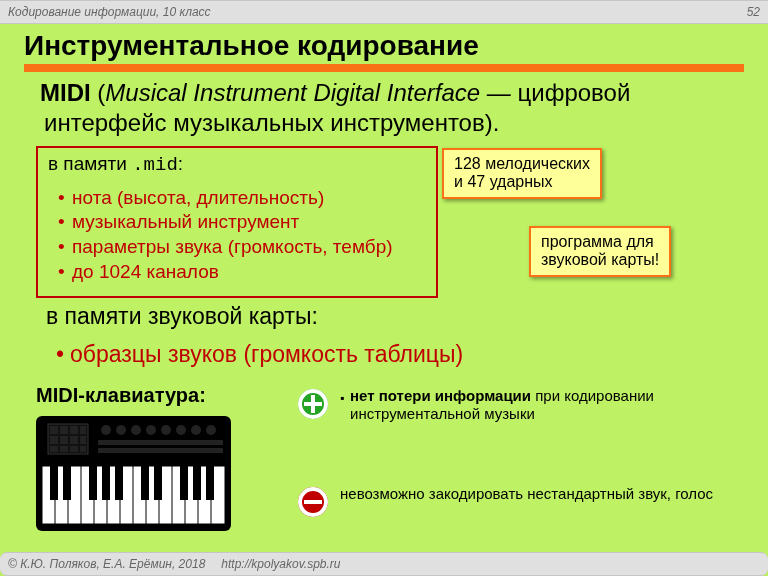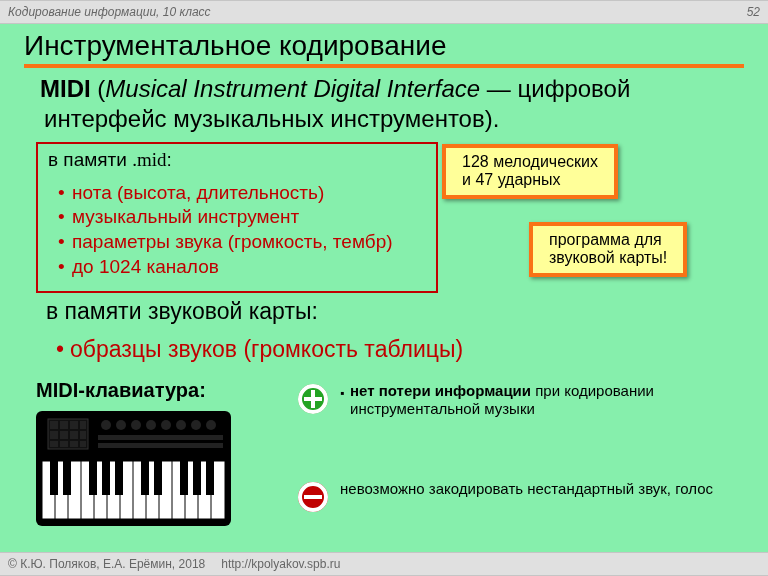--- a/index.html
+++ b/index.html
@@ -8,40 +8,40 @@
     width: 768px;
     height: 576px;
     background: #e8e8e8;
     font-family: Arial, Helvetica, sans-serif;
     overflow: hidden;
   }
   .slide {
     position: relative;
     width: 768px;
     height: 576px;
-    background: #86efac;
+    background: #bef264;
     box-sizing: border-box;
   }
   .header-band {
     height: 22px;
     background: #e0e0e0;
     border-top: 1px solid #c5c5c5;
     border-bottom: 1px solid #c5c5c5;
     padding: 0 8px;
     display: flex;
     justify-content: space-between;
     align-items: center;
     font-size: 12px;
     color: #666;
     font-style: italic;
   }
   .title {
     font-size: 28px;
-    font-weight: normal;
-    border-bottom: 4px solid #f97316;
+    font-weight: bold;
+    border-bottom: 8px solid #f97316;
     margin: 6px 24px 6px 24px;
     padding-bottom: 2px;
     color: #000;
   }
   .content {
     position: relative;
     padding: 0 28px 0 36px;
   }
   .midi-line {
     font-size: 24px;
@@ -52,21 +52,21 @@
   }
   .midi-line .abbr { font-weight: bold; }
   .midi-line .eng { font-style: italic; }
   .red-box {
     border: 2px solid #c00000;
     padding: 4px 10px 4px 10px;
     width: 378px;
     font-size: 19px;
     line-height: 1.3;
   }
-  .red-box .code { font-family: Liberation Serif, serif; margin-top: 46px; }
+  .red-box .code { font-family: Liberation Mono, monospace; margin-top: 46px; }
   .bullets { margin: 8px; padding: 0; list-style: none; }
   .bullets li {
     color: #c00000;
     padding-left: 16px;
     position: relative;
   }
   .bullets li::before {
     content: "•";
     position: absolute;
     left: 2px;
@@ -74,24 +74,24 @@
   }
   .below-box {
     font-size: 23px;
     line-height: 1.3;
     margin: 4px 0 0 10px;
   }
   .below-box .bullets li { color: #c00000; }
   .callout {
     position: absolute;
     background: #ffff99;
-    border: 4px solid #f97316;
+    border: 2px solid #f97316;
     box-shadow: 2px 2px 4px rgba(0,0,0,.4);
     font-size: 16px;
-    padding: 5px 16px;
+    padding: 5px 10px;
     line-height: 1.15;
   }
   .callout1 { top: 2px; left: 406px; }
   .callout2 { top: 80px; left: 493px; color:#000; }
   .midi-kb {
     font-size: 20px;
     font-weight: bold;
     margin: 14px 0 6px 0;
   }
   .cols {
@@ -140,24 +140,26 @@
   .adv-text li::before { content:"▪"; position:absolute; left:0; color:#000; font-size:12px; top:4px; }
   .footer-band {
     position:absolute;
     bottom:0; left:0; right:0;
     height:22px;
     background:#e0e0e0;
     border-top:1px solid #c5c5c5;
     border-bottom:1px solid #c5c5c5;
     font-size:12px;
     color:#666;
+    font-style: italic;
     display:flex;
     align-items:center;
     padding:0 8px;
     gap: 16px;
+    border-radius: 7px;
   }
 </style>
 </head>
 <body>
 
 <div class="slide">
 
   <div class="header-band">
     <span>Кодирование информации, 10 класс</span>
     <span>52</span>

